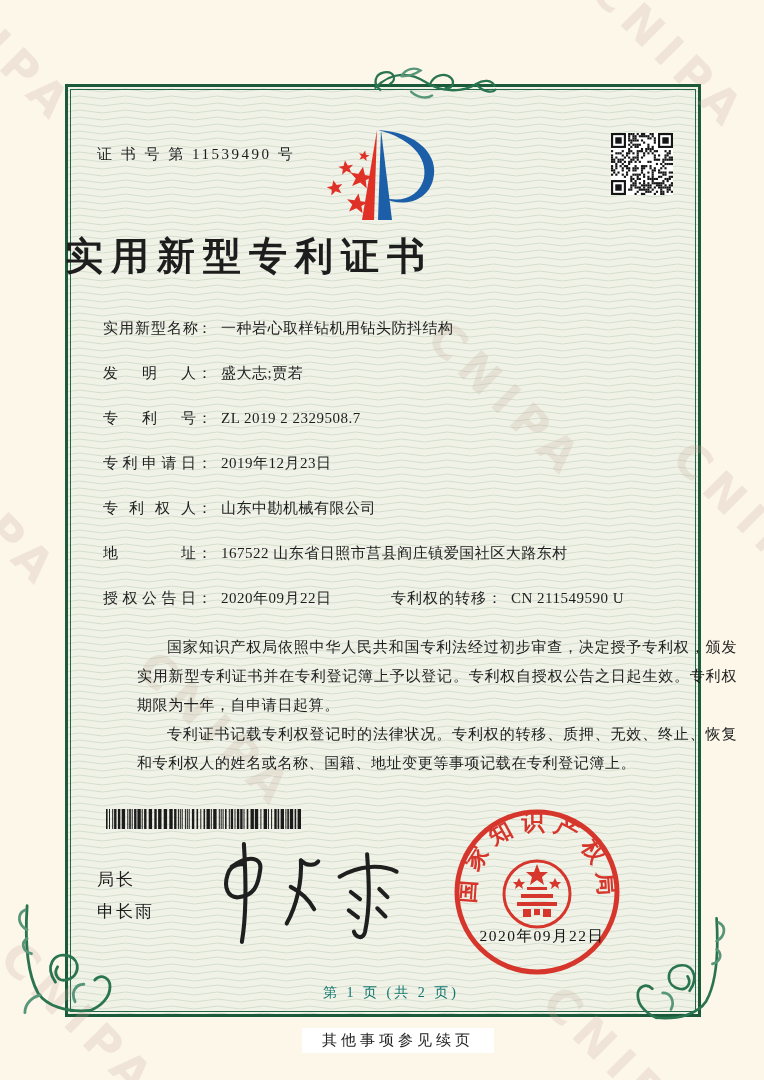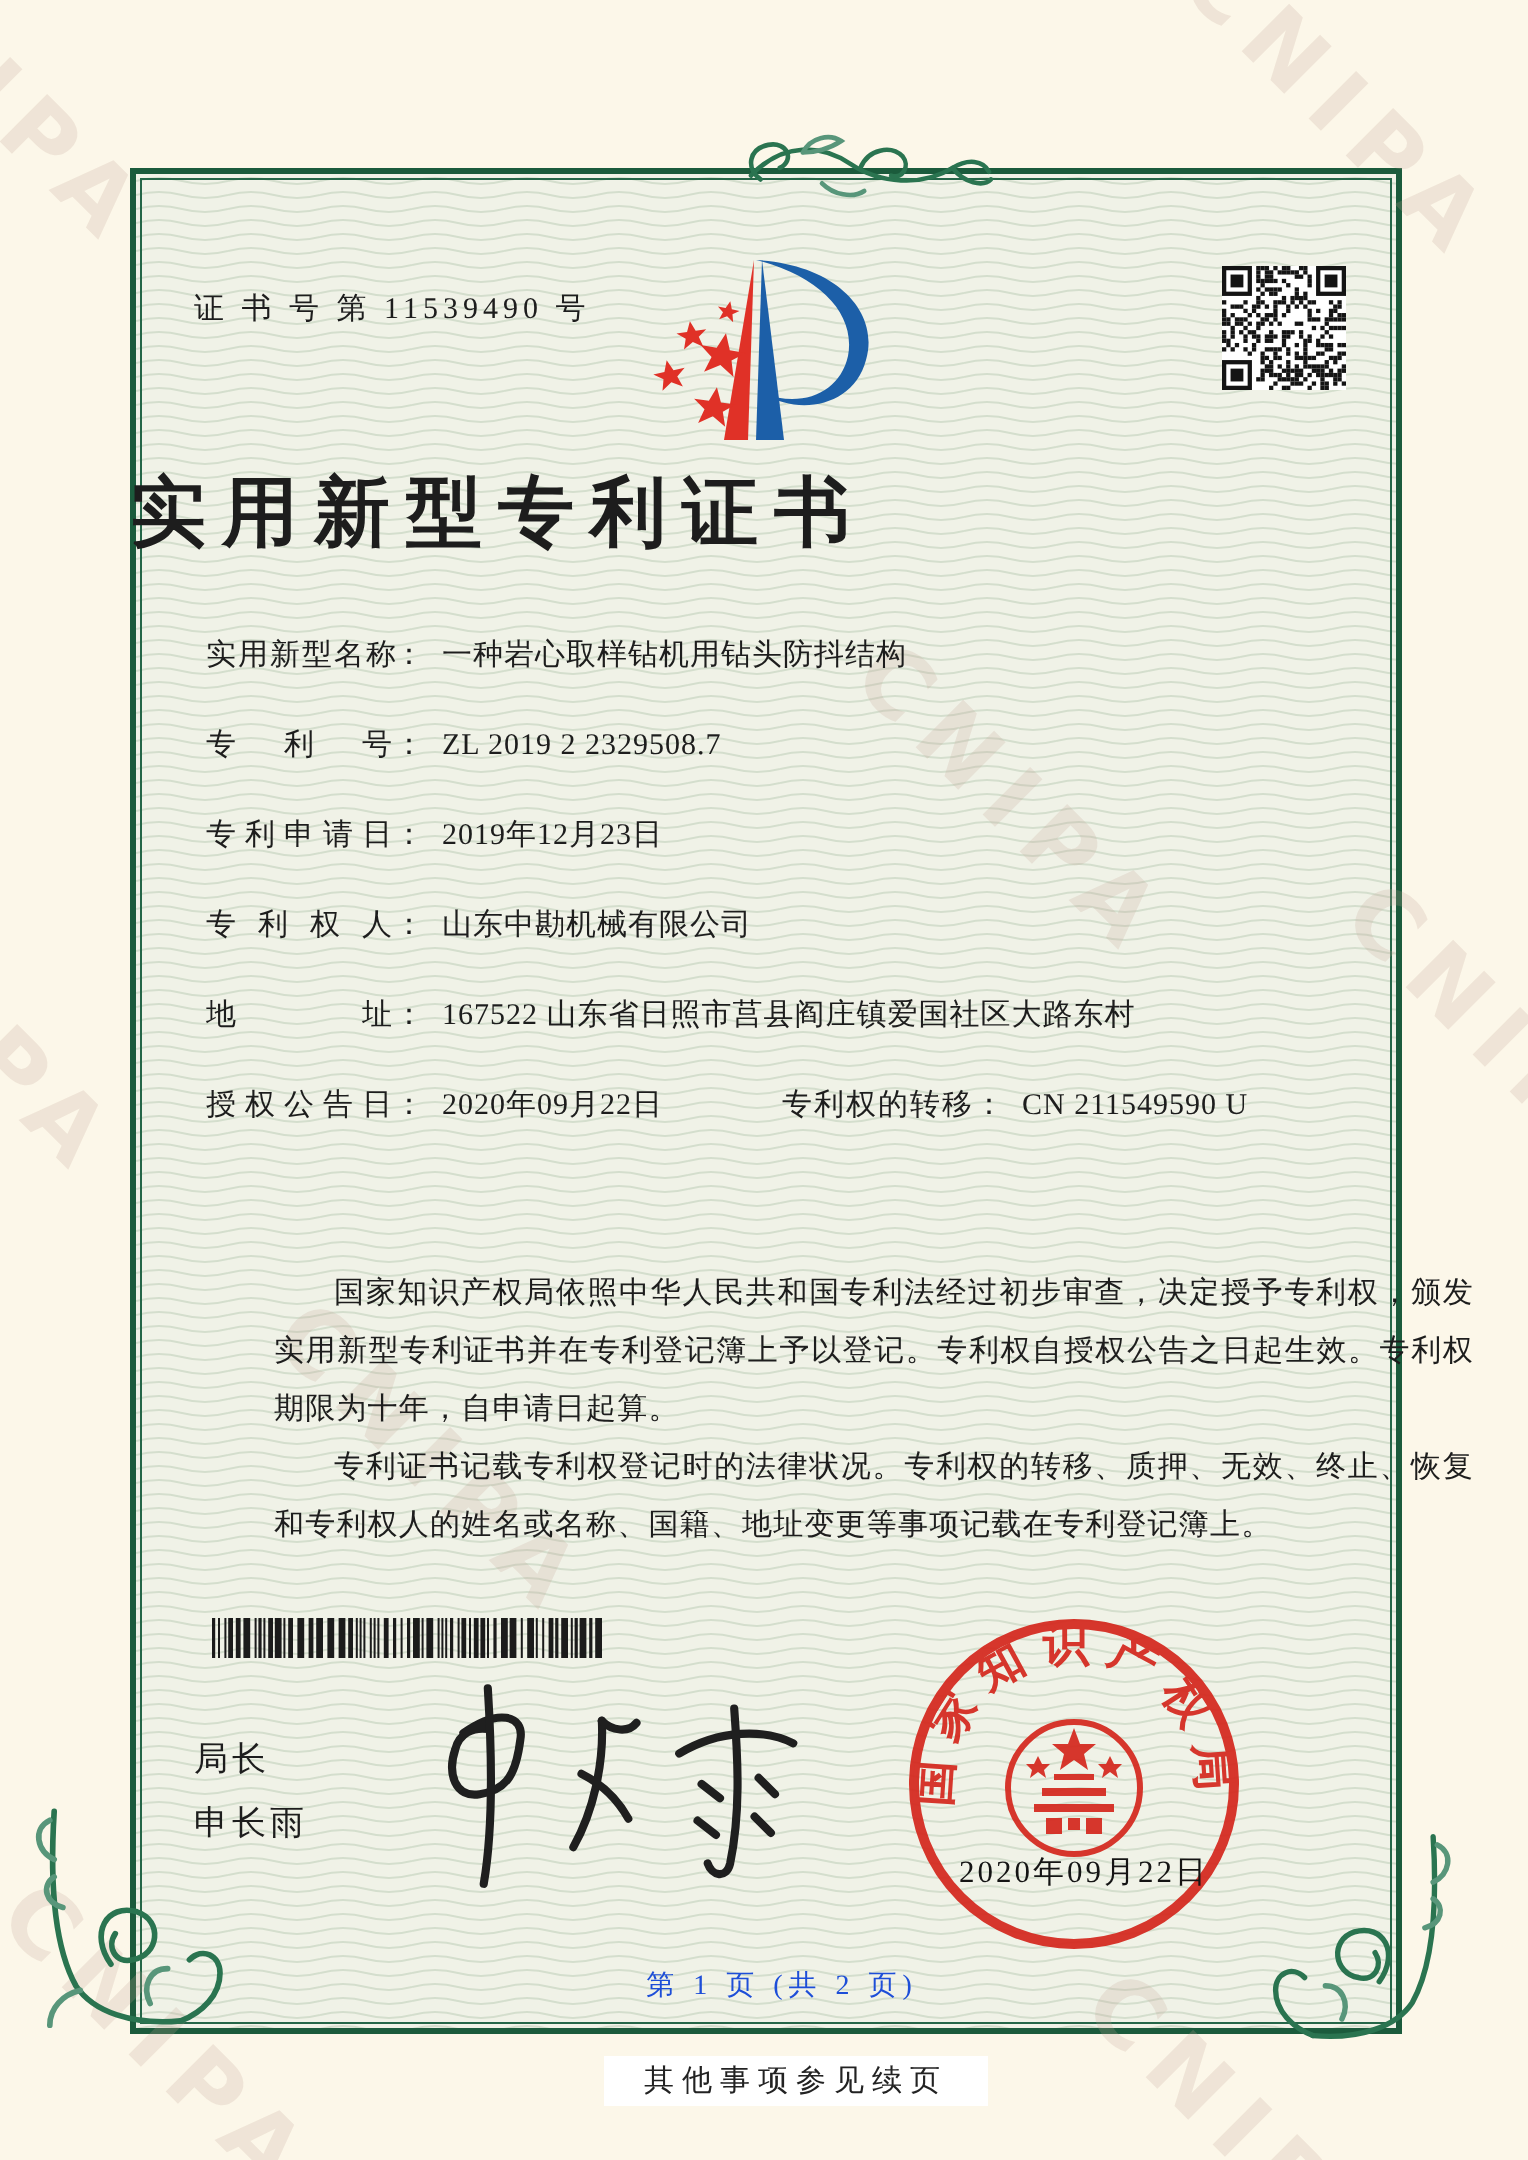--- a/index.html
+++ b/index.html
@@ -45,21 +45,21 @@
   .paras{position:absolute;left:97px;top:633px;width:600px;font-size:15px;line-height:29px;letter-spacing:0.6px;text-align:justify;margin-left:40px;}
   .paras p{margin:0;text-indent:2em;}
   .barcode{position:absolute;left:106px;top:809px;width:196px;height:20px;}
   .director{position:absolute;left:97px;top:864px;font-size:17px;letter-spacing:2px;line-height:32px;}
   .signature{position:absolute;left:200px;top:836px;width:210px;height:112px;}
   .seal{position:absolute;left:451px;top:806px;width:172px;height:172px;}
   .seal-date{
     position:absolute;left:462px;top:926px;width:160px;text-align:center;
     font-size:15.5px;letter-spacing:1.5px;color:#141414;z-index:4;
   }
-  .page-info{position:absolute;left:65px;top:984px;width:652px;text-align:center;font-size:14px;letter-spacing:3px;color:#1d4ed8;}
+  .page-info{position:absolute;left:65px;top:984px;width:652px;text-align:center;font-size:14px;letter-spacing:3px;color:#0f766e;}
   .footer-note{position:absolute;left:0;top:1028px;width:764px;text-align:center;margin-left:16px;}
   .footer-note span{
     display:inline-block;background:#ffffff;padding:3px 20px;
     font-size:15px;letter-spacing:4px;color:#222;
   }
   .flourish{position:absolute;pointer-events:none;z-index:3;}
   .fl-top{left:372px;top:59px;width:126px;height:48px;}
   .fl-bl{left:14px;top:896px;width:120px;height:122px;}
   .fl-br{left:614px;top:910px;width:116px;height:114px;transform:scaleX(-1);}
 </style>
@@ -442,20 +442,23 @@
         </g>
     </svg>
 
     <div class="title">实用新型专利证书</div>
 
     <div class="fields">
       <div class="frow">
         <span class="flabel">实用新型名称</span><span class="colon">：</span><span class="fvalue">一种岩心取样钻机用钻头防抖结构</span>
       </div>
       <div class="frow">
+        <span class="flabel">发明人</span><span class="colon">：</span><span class="fvalue">盛大志;贾若</span>
+      </div>
+      <div class="frow">
         <span class="flabel">专利号</span><span class="colon">：</span><span class="fvalue">ZL 2019 2 2329508.7</span>
       </div>
       <div class="frow">
         <span class="flabel">专利申请日</span><span class="colon">：</span><span class="fvalue">2019年12月23日</span>
       </div>
       <div class="frow">
         <span class="flabel">专利权人</span><span class="colon">：</span><span class="fvalue">山东中勘机械有限公司</span>
       </div>
       <div class="frow">
         <span class="flabel">地址</span><span class="colon">：</span><span class="fvalue">167522 山东省日照市莒县阎庄镇爱国社区大路东村</span>

